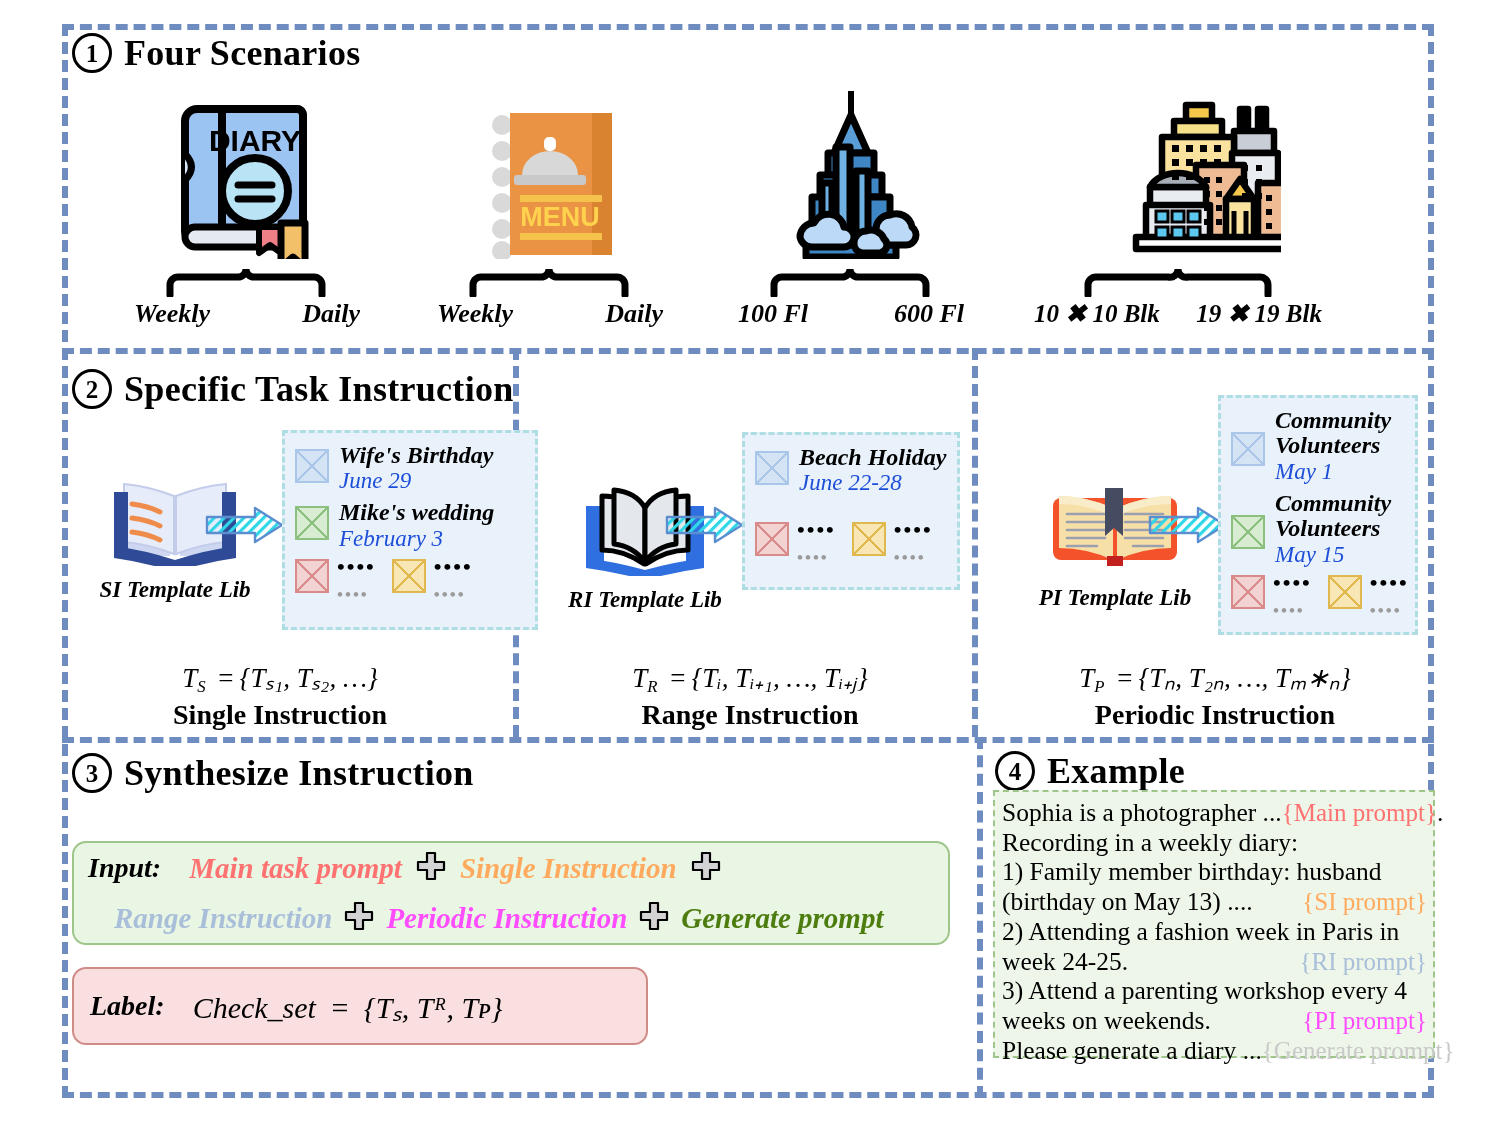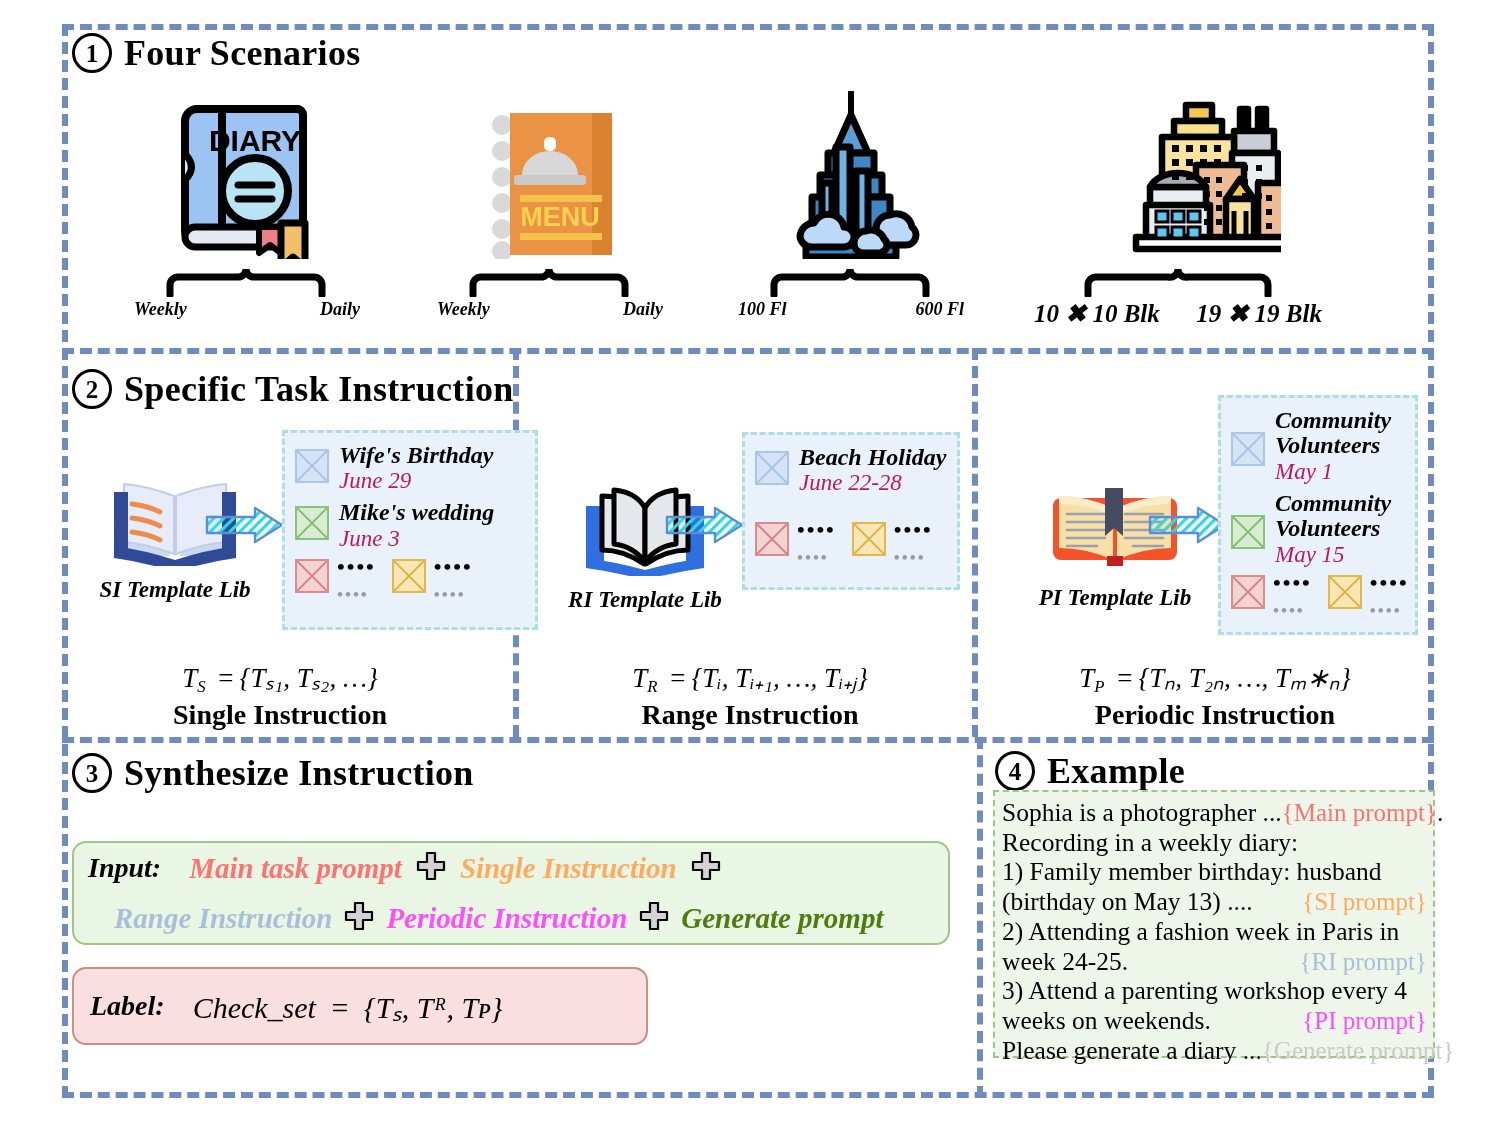--- a/index.html
+++ b/index.html
@@ -19,34 +19,34 @@
   .circnum{width:40px;height:40px;border:3.5px solid #000;border-radius:50%;
            display:flex;align-items:center;justify-content:center;
            font-size:25px;font-weight:700;line-height:1;box-sizing:border-box;}
   .sec-title{font-size:36px;font-weight:700;letter-spacing:.3px;white-space:nowrap;}
 
   
   .scenario{position:absolute;top:84px;width:250px;text-align:center;}
   .icon-wrap{height:175px;display:flex;align-items:flex-end;justify-content:center;}
   .brace{height:34px;margin-top:4px;display:flex;justify-content:center;}
   .labels{display:flex;justify-content:space-between;padding:0 12px;
-          font-size:18px;font-weight:700;font-style:italic;margin-top:2px;
+          font-size:26px;font-weight:700;font-style:italic;margin-top:2px;
           white-space:nowrap;}
   .labels span{flex:0 0 auto;}
 
   
   .tpl{position:absolute;text-align:center;}
   .tpl-cap{font-size:23px;font-weight:700;font-style:italic;margin-top:7px;white-space:nowrap;}
   .arrow{position:absolute;}
   .evbox{position:absolute;background:#e9f2fb;border:3px dashed #aedde4;
          box-sizing:border-box;padding:10px 12px 10px 10px;}
   .evrow{display:flex;align-items:flex-start;gap:10px;margin-bottom:6px;}
   .sq{width:34px;height:34px;box-sizing:border-box;flex:0 0 34px;margin-top:6px;}
   .evtitle{font-size:24px;font-weight:700;font-style:italic;line-height:1.06;white-space:nowrap;}
-  .evdate{font-size:23px;font-style:italic;color:#be185d;line-height:1.12;}
+  .evdate{font-size:23px;font-style:italic;color:#1d4ed8;line-height:1.12;}
   .dotrow{display:flex;align-items:flex-start;gap:16px;margin-top:4px;}
   .dotcell{display:flex;align-items:flex-start;gap:8px;}
   .dots{font-size:22px;font-weight:700;letter-spacing:2px;line-height:.9;}
   .dots.small{font-size:17px;color:#9b9b9b;font-weight:700;}
 
   .formula{position:absolute;text-align:center;width:100%;}
   .fline{font-size:27px;font-family:"Liberation Serif",serif;white-space:nowrap;}
   .fline i{font-style:italic;}
   sub{font-size:.62em;vertical-align:-.28em;font-style:italic;}
   .fname{font-size:28px;font-weight:700;margin-top:2px;}
@@ -296,21 +296,21 @@
       <div>
         <div class="evtitle">Wife's Birthday</div>
         <div class="evdate">June 29</div>
       </div>
     </div>
     <div class="evrow">
       <div class="sq" style="background:#d8ecd2;border:2px solid #8cc07e;
            background-image:linear-gradient(to bottom right,transparent 47%,#8cc07e 47%,#8cc07e 53%,transparent 53%),linear-gradient(to top right,transparent 47%,#8cc07e 47%,#8cc07e 53%,transparent 53%);"></div>
       <div>
         <div class="evtitle">Mike's wedding</div>
-        <div class="evdate">June 3</div>
+        <div class="evdate">February 3</div>
       </div>
     </div>
     <div class="dotrow">
       <div class="dotcell">
         <div class="sq" style="margin-top:2px;background:#f3d2d2;border:2px solid #d98b8b;
              background-image:linear-gradient(to bottom right,transparent 47%,#d98b8b 47%,#d98b8b 53%,transparent 53%),linear-gradient(to top right,transparent 47%,#d98b8b 47%,#d98b8b 53%,transparent 53%);"></div>
         <div>
           <div class="dots">••••</div>
           <div class="dots small" style="margin-top:10px;">••••</div>
         </div>

